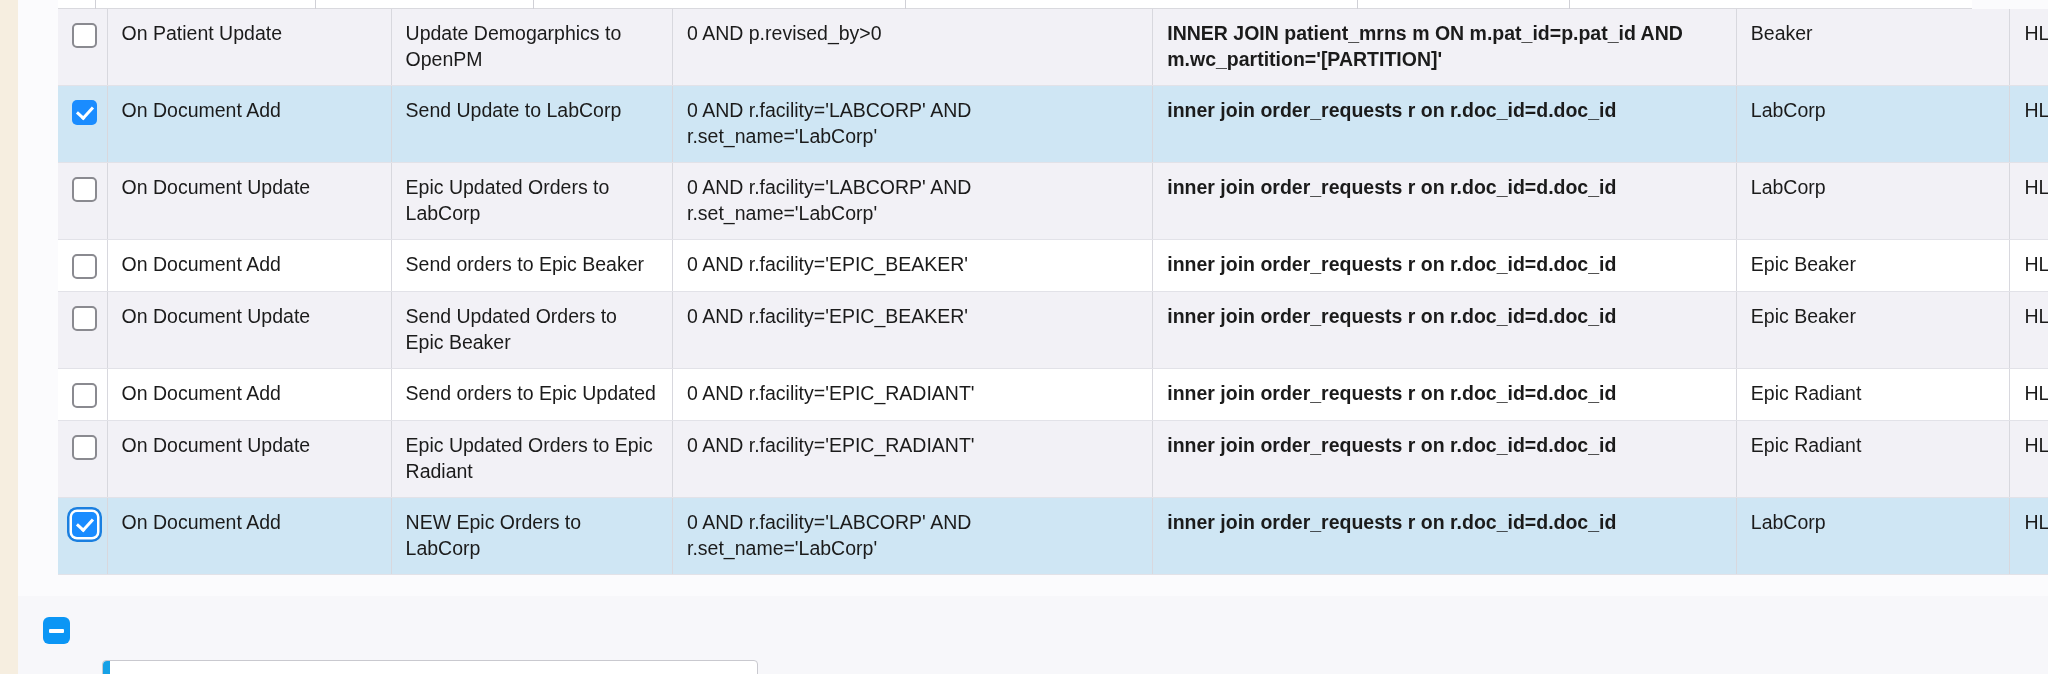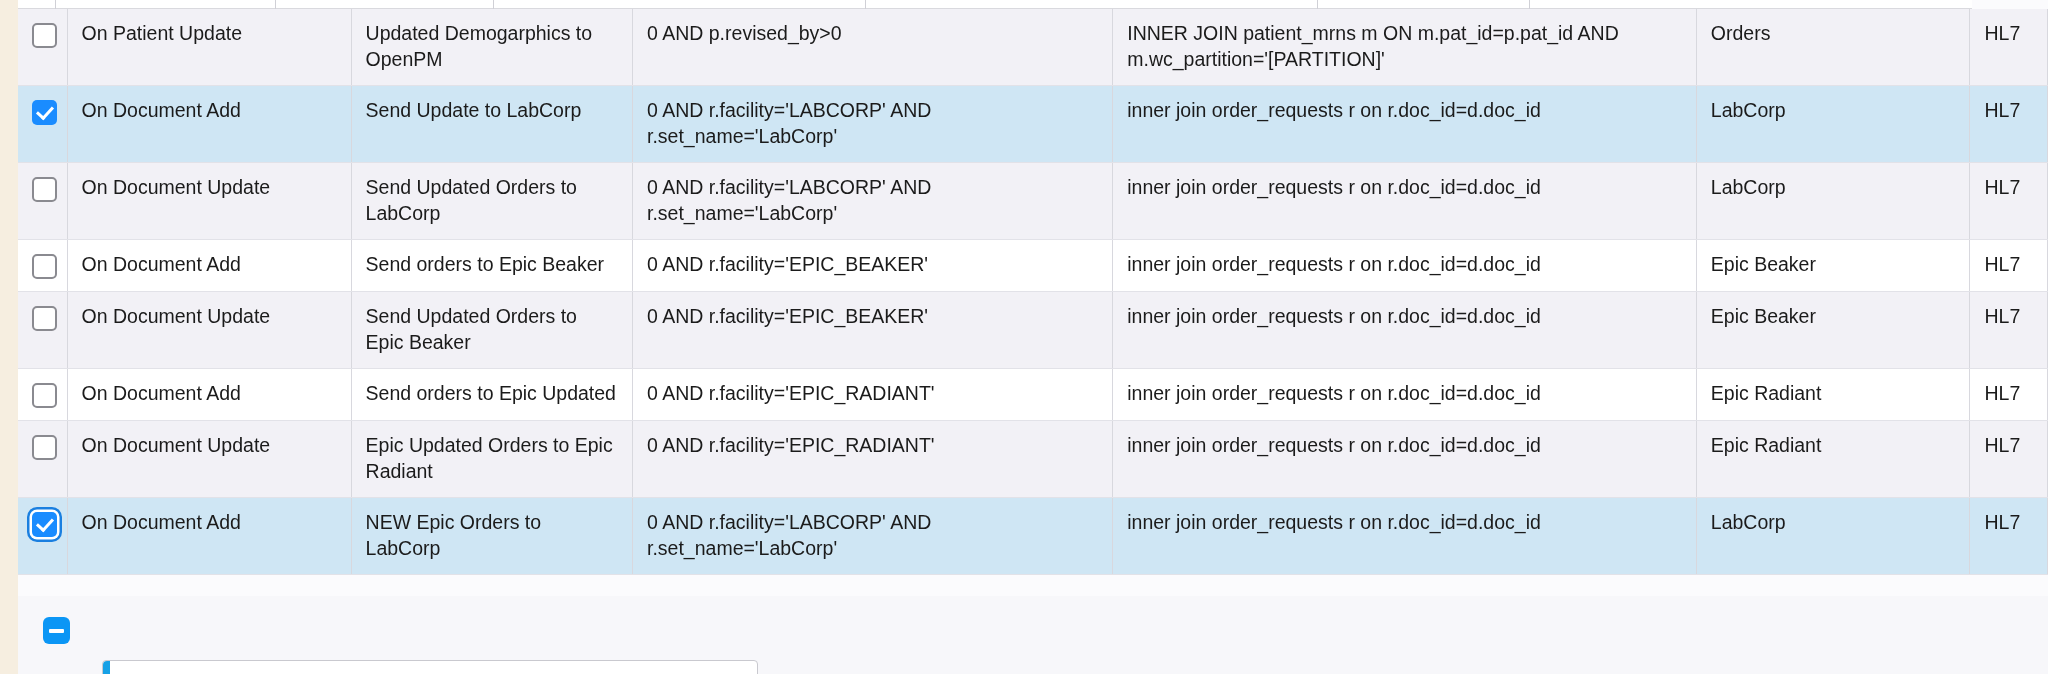--- a/index.html
+++ b/index.html
@@ -36,20 +36,21 @@
     background: #fbfbfd;
     overflow: hidden;
   }
 
   
   .grid-wrap {
     position: absolute;
     top: 0;
     left: 0;
     width: 1954px;
+    padding-left: 40px;
   }
 
   
   .header-sliver {
     height: 9px;
     background: #ffffff;
     border-bottom: 1px solid #d9d9de;
     display: flex;
   }
   .header-sliver .hs-cell {
@@ -83,21 +84,21 @@
   td.col-check {
     width: 38px;
     padding-left: 0;
     padding-right: 0;
     text-align: center;
     border-right: 1px solid #d8d8de;
   }
   td.col-event   { width: 220px; }
   td.col-name    { width: 218px; }
   td.col-filter  { width: 372px; }
-  td.col-join    { width: 452px; }
+  td.col-join    { width: 452px; font-weight: bold; }
   td.col-vendor  { width: 212px; }
   td.col-format  { width: 60px; padding-left: 14px; border-right: none; }
 
   
   .cb {
     display: inline-block;
     width: 25px;
     height: 25px;
     border-radius: 5px;
     position: relative;
@@ -197,39 +198,39 @@
         <div class="hs-cell" style="width:452px"></div>
         <div class="hs-cell" style="width:212px"></div>
         <div class="hs-cell" style="width:60px;border-right:none"></div>
       </div>
 
       <table class="data-grid">
         <tbody id="grid-body">
             <tr class="row-odd">
               <td class="col-check"><span class="cb unchecked"></span></td>
               <td class="col-event">On Patient Update</td>
-              <td class="col-name">Updated Demogarphics to OpenPM</td>
+              <td class="col-name">Update Demogarphics to OpenPM</td>
               <td class="col-filter">0 AND p.revised_by&gt;0</td>
               <td class="col-join">INNER JOIN patient_mrns m ON m.pat_id=p.pat_id AND m.wc_partition='[PARTITION]'</td>
-              <td class="col-vendor">Orders</td>
+              <td class="col-vendor">Beaker</td>
               <td class="col-format">HL7</td>
             </tr>
             <tr class="row-selected">
               <td class="col-check"><span class="cb checked"></span></td>
               <td class="col-event">On Document Add</td>
               <td class="col-name">Send Update to LabCorp</td>
               <td class="col-filter">0 AND r.facility='LABCORP' AND r.set_name='LabCorp'</td>
               <td class="col-join">inner join order_requests r on r.doc_id=d.doc_id</td>
               <td class="col-vendor">LabCorp</td>
               <td class="col-format">HL7</td>
             </tr>
             <tr class="row-odd">
               <td class="col-check"><span class="cb unchecked"></span></td>
               <td class="col-event">On Document Update</td>
-              <td class="col-name">Send Updated Orders to LabCorp</td>
+              <td class="col-name">Epic Updated Orders to LabCorp</td>
               <td class="col-filter">0 AND r.facility='LABCORP' AND r.set_name='LabCorp'</td>
               <td class="col-join">inner join order_requests r on r.doc_id=d.doc_id</td>
               <td class="col-vendor">LabCorp</td>
               <td class="col-format">HL7</td>
             </tr>
             <tr class="row-even">
               <td class="col-check"><span class="cb unchecked"></span></td>
               <td class="col-event">On Document Add</td>
               <td class="col-name">Send orders to Epic Beaker</td>
               <td class="col-filter">0 AND r.facility='EPIC_BEAKER'</td>

